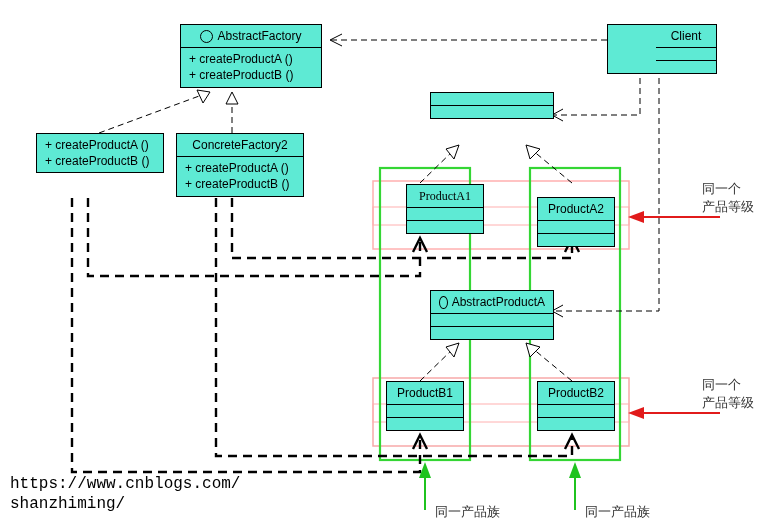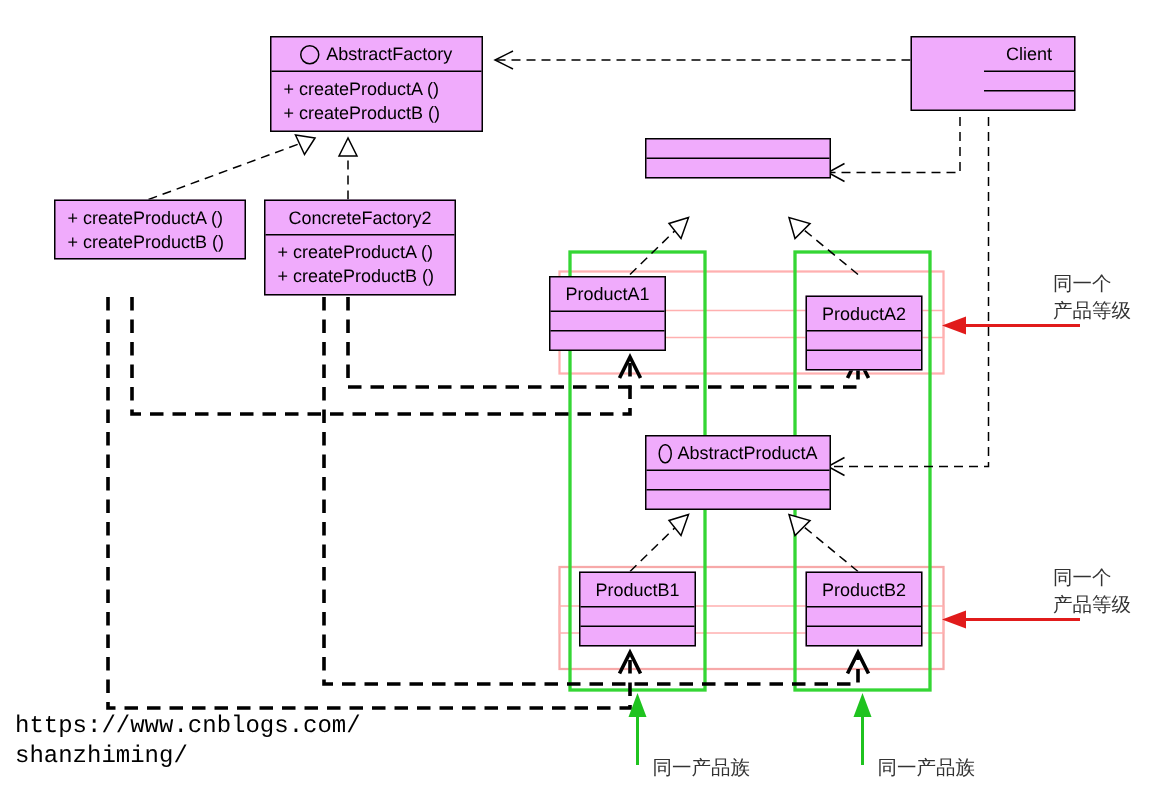--- a/index.html
+++ b/index.html
@@ -1,18 +1,18 @@
 <!DOCTYPE html>
 <html><head>
 <meta charset="utf-8">
 <style>
   html,body{margin:0;padding:0;background:#fff;font-family:Arial,Helvetica,sans-serif;}
   .stage{position:relative;width:777px;height:524px;background:#fff;overflow:hidden;}
   svg{position:absolute;top:0;left:0;}
-  .uml{position:absolute;border:1px solid #000;background:#f0abfc;font-size:12px;line-height:1.35;}
+  .uml{position:absolute;border:1px solid #000;background:#5eead4;font-size:12px;line-height:1.35;}
   .uml .hdr{display:flex;align-items:center;justify-content:center;gap:4px;border-bottom:1px solid #000;padding:3px 8px;white-space:nowrap;}
   .uml .hdr .circ{width:11px;height:11px;border:1px solid #000;border-radius:50%;display:inline-block;}
   .uml .sect{border-bottom:1px solid #000;padding:3px 8px;min-height:6px;}
   .uml .sect:last-child{border-bottom:none;}
   .uml .empty{min-height:12px;padding:0;}
   .note{position:absolute;font-size:13px;color:#333;white-space:nowrap;}
   .watermark{position:absolute;left:10px;bottom:10px;font-size:16px;color:#000000;font-family:"Courier New",monospace;line-height:1.25;}
 </style>
 </head>
 <body>
@@ -104,21 +104,21 @@
         <span>ConcreteFactory2</span>
       </div>
     <div class="sect"><span>+ createProductA ()</span><br><span>+ createProductB ()</span></div>
   </div>
 
   <div class="uml" style="left:430px;top:92px;width:122px;">
     <div class="sect empty"></div>
       <div class="sect empty"></div>
   </div>
 
-  <div class="uml" style="left:366px;top:184px;width:76px;">
+  <div class="uml" style="left:406px;top:184px;width:76px;font-family:Liberation Serif, serif;">
     <div class="hdr">
         <span>ProductA1</span>
       </div>
     <div class="sect empty"></div>
       <div class="sect empty"></div>
   </div>
 
   <div class="uml" style="left:537px;top:184px;width:76px;margin-top:13px;">
     <div class="hdr">
         <span>ProductA2</span>

